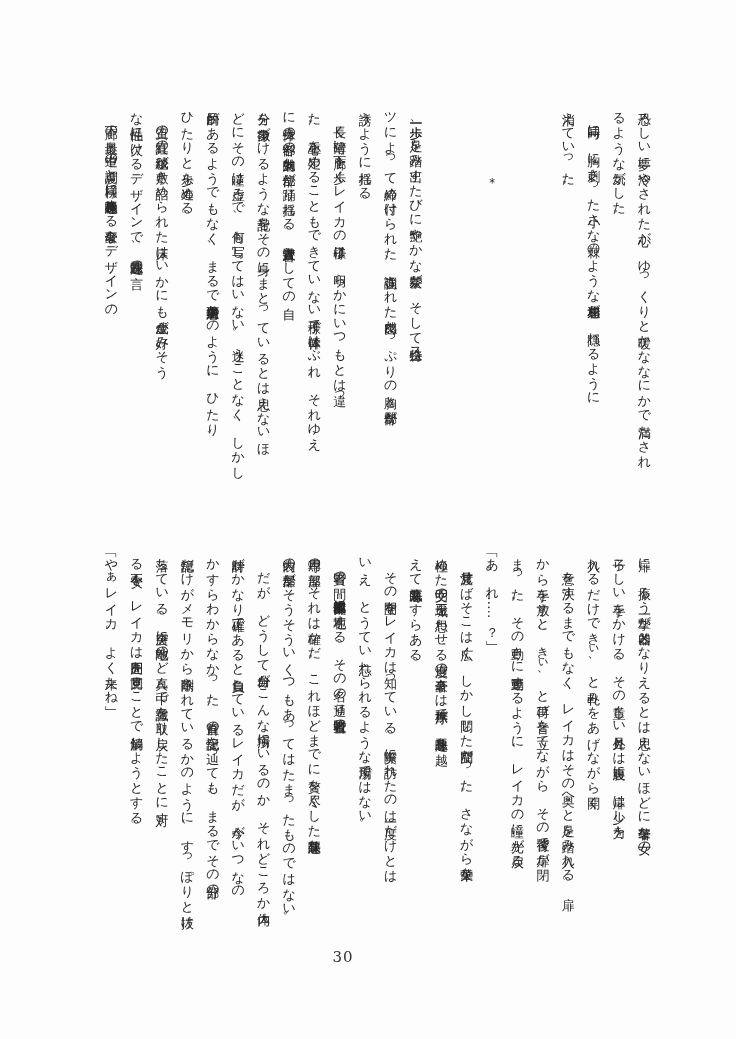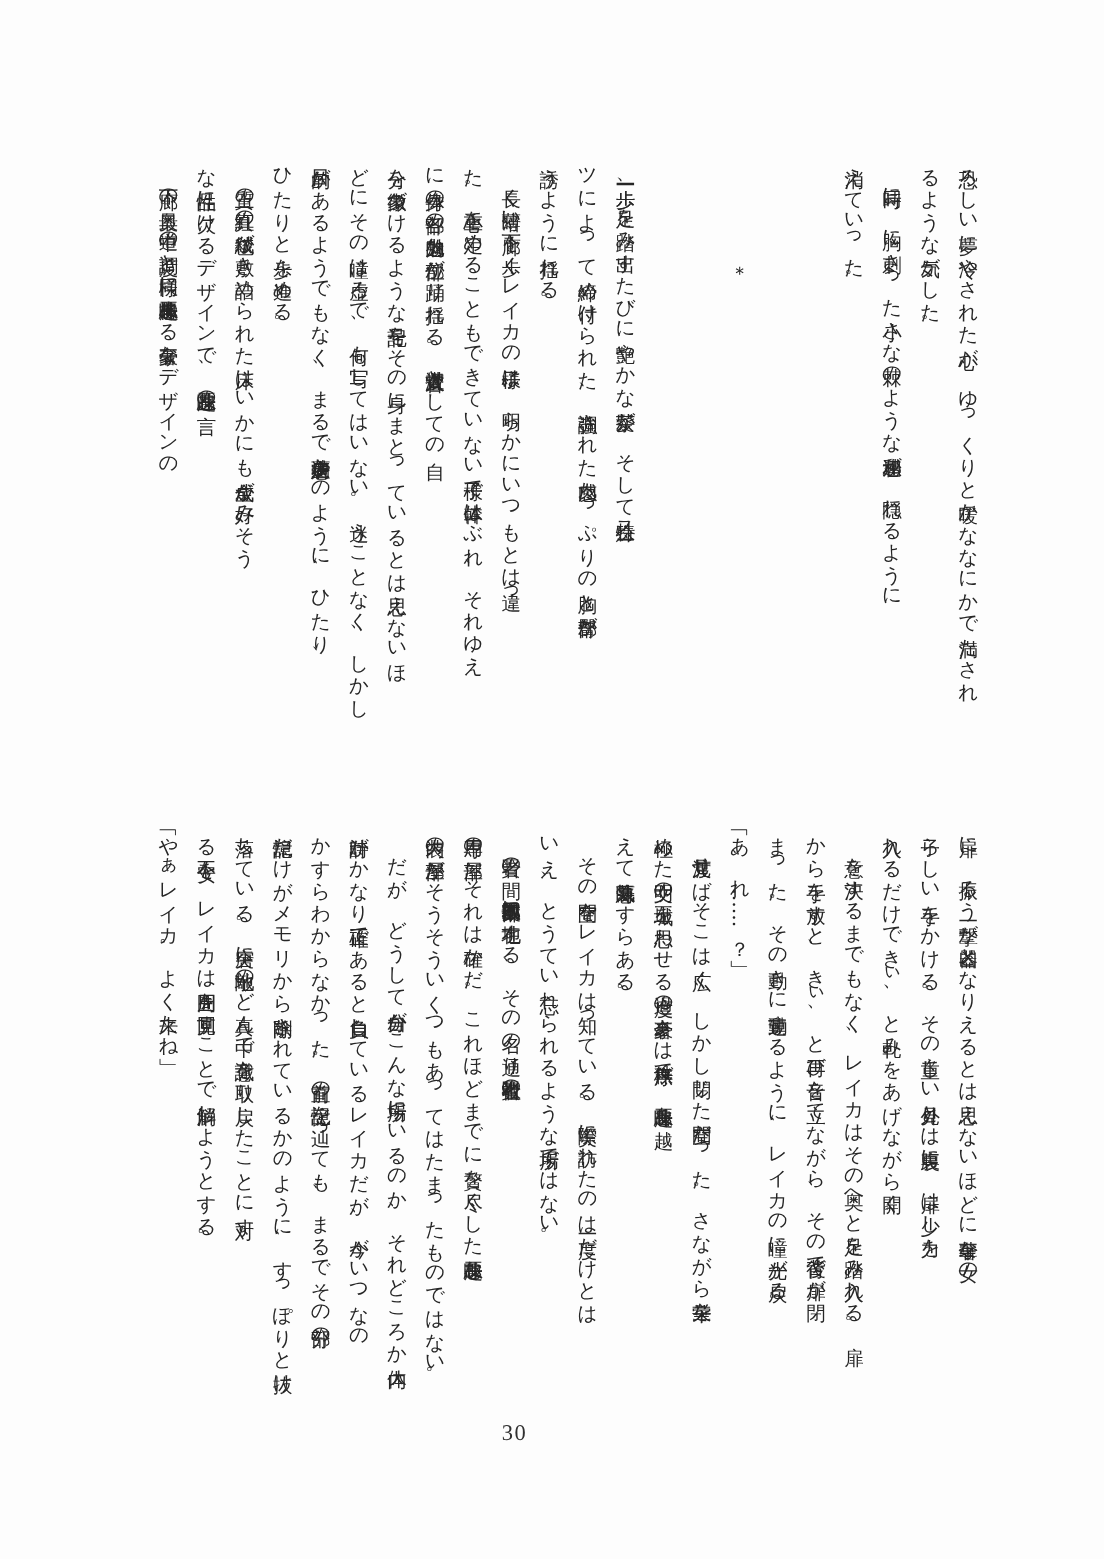--- a/index.html
+++ b/index.html
@@ -32,21 +32,20 @@
     white-space: pre;
     overflow: visible;
   }
   .page-number {
     position: absolute;
     top: 948px; left: 308px; width: 70px;
     text-align: center;
     font-size: 15px;
     letter-spacing: 1px;
     color: #303030;
-    font-family: Liberation Serif, serif;
   }
 </style>
 </head>
 <body>
 
 <div class="page">
 
   <div class="band band-top">
     <div class="line">恐ろしい夢に冷やされた心が、ゆっくりと暖かななにかで満たされ</div>
     <div class="line">るような気がした。</div>

